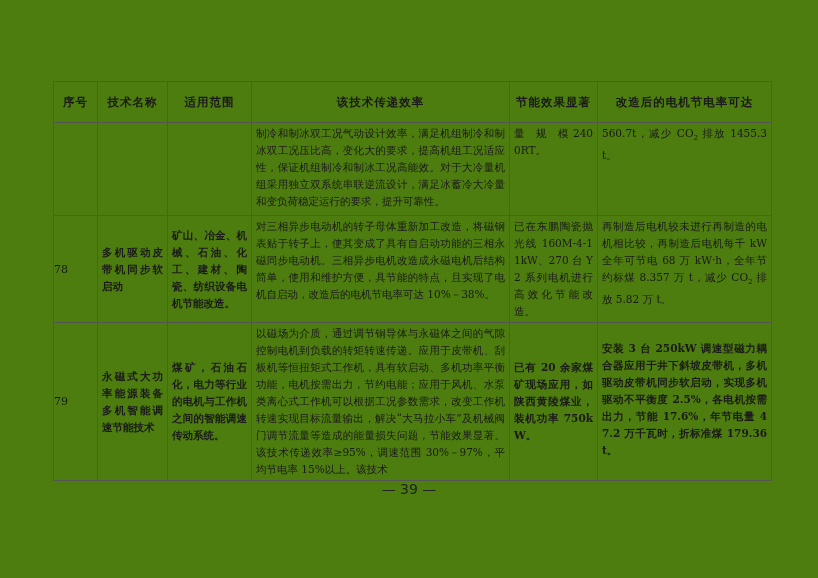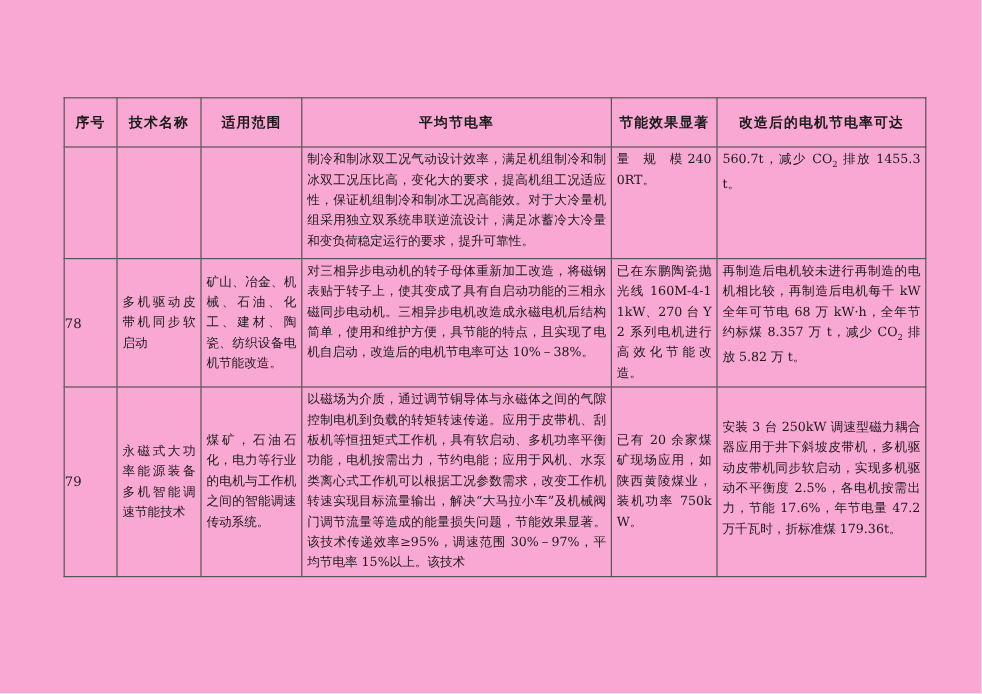--- a/index.html
+++ b/index.html
@@ -1,27 +1,27 @@
 <!DOCTYPE html>
 <html><head>
   <meta charset="utf-8">
   <style>
     html, body { margin: 0; padding: 0; background: #ffffff; }
     body { width: 818px; height: 578px; position: relative; overflow: hidden;
            font-family: "DejaVu Serif", "Liberation Serif", serif; color: #1a1a1a; }
-    .page { position: absolute; left: 0; top: 0; width: 818px; height: 578px; background: #f9a8d4; }
+    .page { position: absolute; left: 0; top: 0; width: 818px; height: 578px; background: #4d7c0f; }
     table.tech { position: absolute; left: 53px; top: 81px; width: 718px;
                  border-collapse: collapse; table-layout: fixed; }
     table.tech th, table.tech td { border: 1px solid #555; vertical-align: top; padding: 0; }
     table.tech th { height: 40px; vertical-align: middle; text-align: center;
                     font-family: "DejaVu Sans", "Liberation Sans", sans-serif;
                     font-weight: bold; font-size: 11.5px; letter-spacing: 1px; }
     .cell { font-size: 10.5px; line-height: 17px; padding: 2px 4px 2px 4px; text-align: justify; word-break: break-all; }
     .num { text-align: left; vertical-align: middle !important; font-size: 11px; }
-    .mid { vertical-align: middle !important; }
+    .mid { vertical-align: middle !important; font-weight: bold; }
     .pageno { position: absolute; left: 0; width: 818px; top: 481px; text-align: center;
               font-family: "DejaVu Sans", "Liberation Sans", sans-serif; font-size: 14px; color: #222; }
     sub { font-size: 7px; }
   </style>
 </head>
 <body>
 
 <div class="page">
   <table class="tech">
     <colgroup>
@@ -30,21 +30,21 @@
       <col style="width:84px">
       <col style="width:258px">
       <col style="width:88px">
       <col style="width:174px">
     </colgroup>
     <thead>
       <tr>
         <th>序号</th>
         <th>技术名称</th>
         <th>适用范围</th>
-        <th>平均节电率</th>
+        <th>该技术传递效率</th>
         <th>节能效果显著</th>
         <th>改造后的电机节电率可达</th>
       </tr>
     </thead>
     <tbody>
       <tr style="height:93px">
         <td class="num"></td>
         <td>
             <div class="cell"></div>
           </td>
@@ -93,13 +93,14 @@
         <td class="mid">
             <div class="cell">已有 20 余家煤矿现场应用，如陕西黄陵煤业，装机功率 750kW。</div>
           </td>
         <td class="mid">
             <div class="cell"><span>安装 3 台 250kW 调速型磁力耦合器应用于井下斜坡皮带机，多机驱动皮带机同步软启动，实现多机驱动不平衡度 2.5%，各电机按需出力，节能 17.6%，年节电量 47.2 万千瓦时，折标准煤 179.36t。</span><sub></sub><span></span></div>
           </td>
       </tr>
     </tbody>
   </table>
 
+  <div class="pageno">— 39 —</div>
 </div>
 
 </body></html>

